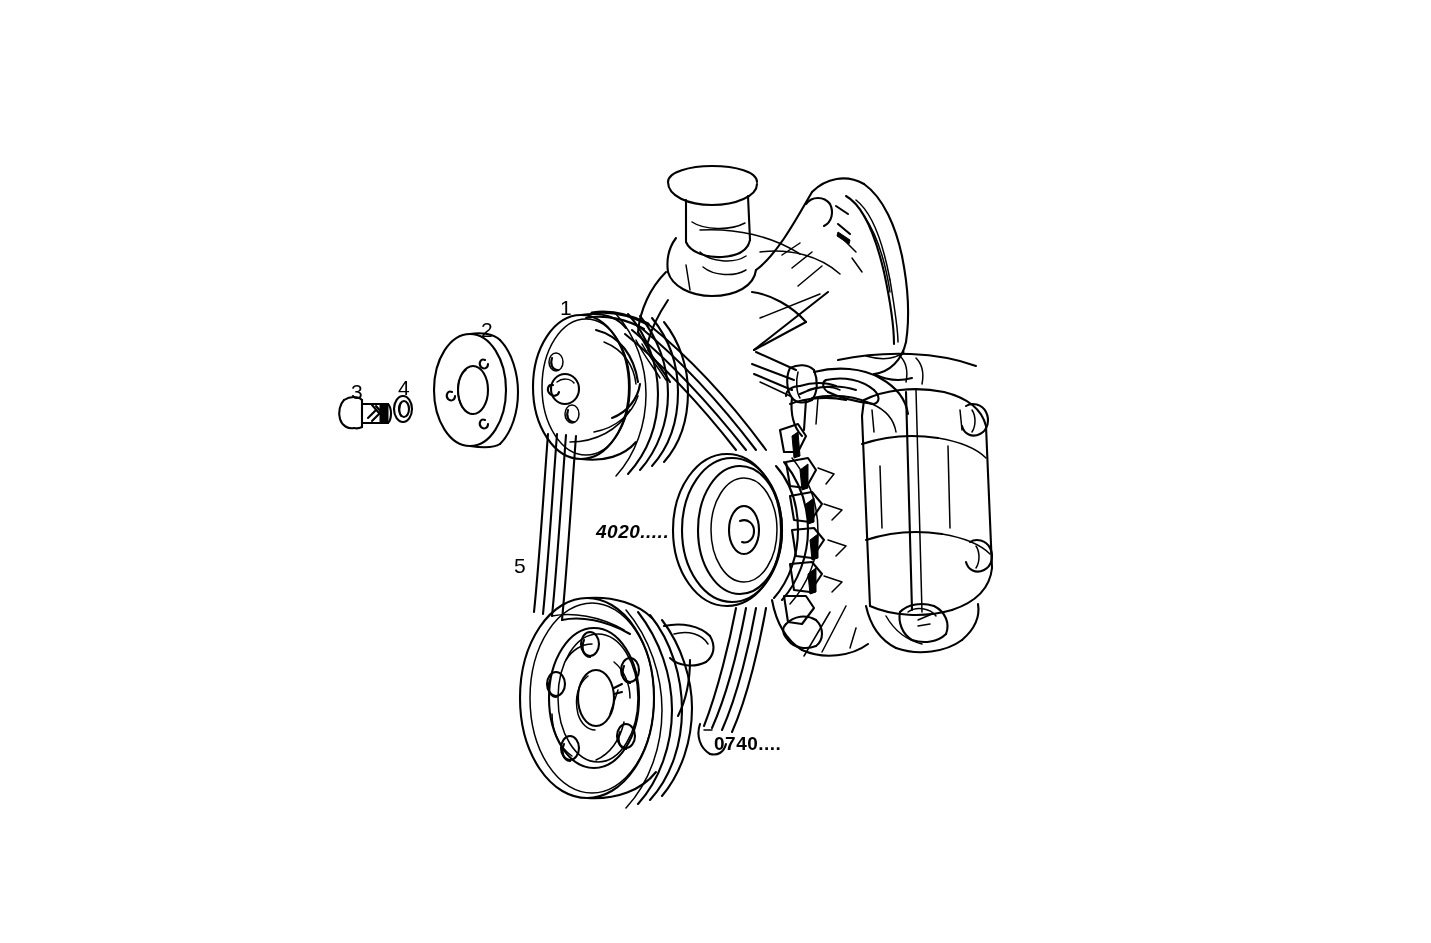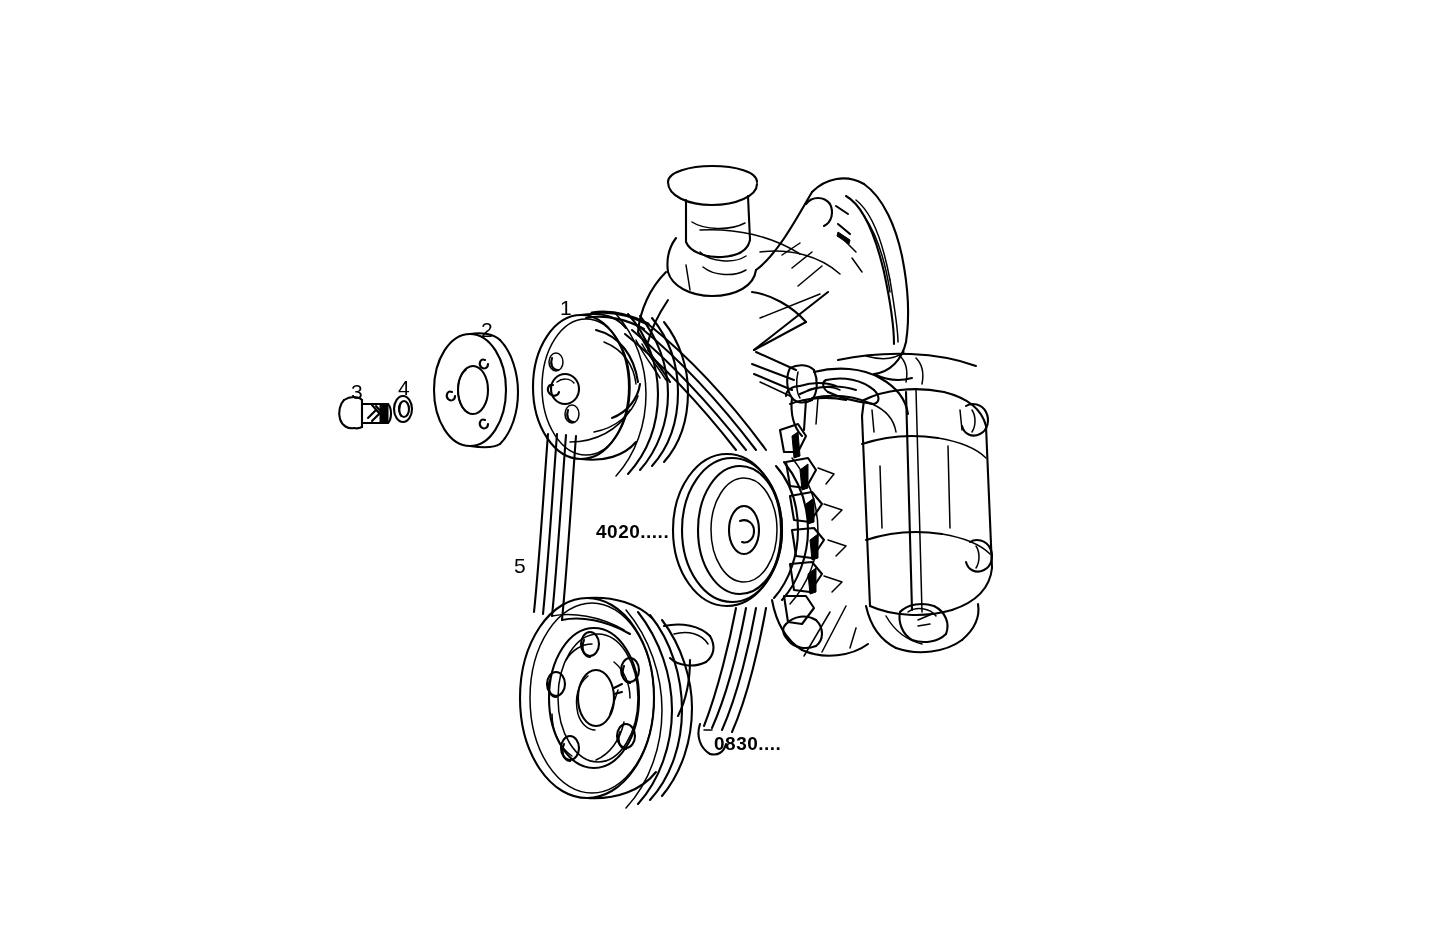--- a/index.html
+++ b/index.html
@@ -402,17 +402,17 @@
   <div class="callout callout-num" style="left:560px; top:296px;">1</div>
 
   <div class="callout callout-num" style="left:481px; top:318px;">2</div>
 
   <div class="callout callout-num" style="left:351px; top:380px;">3</div>
 
   <div class="callout callout-num" style="left:398px; top:376px;">4</div>
 
   <div class="callout callout-num" style="left:514px; top:554px;">5</div>
 
-  <div class="callout callout-code" style="left:596px; top:521px;">4020.....</div>
-
-  <div class="callout callout-code" style="left:714px; top:733px;">0830....</div>
+  <div class="callout callout-code" style="left:596px; top:521px;font-style:italic;">4020.....</div>
+
+  <div class="callout callout-code" style="left:714px; top:733px;">0740....</div>
 
 </div>
 
 </body></html>

